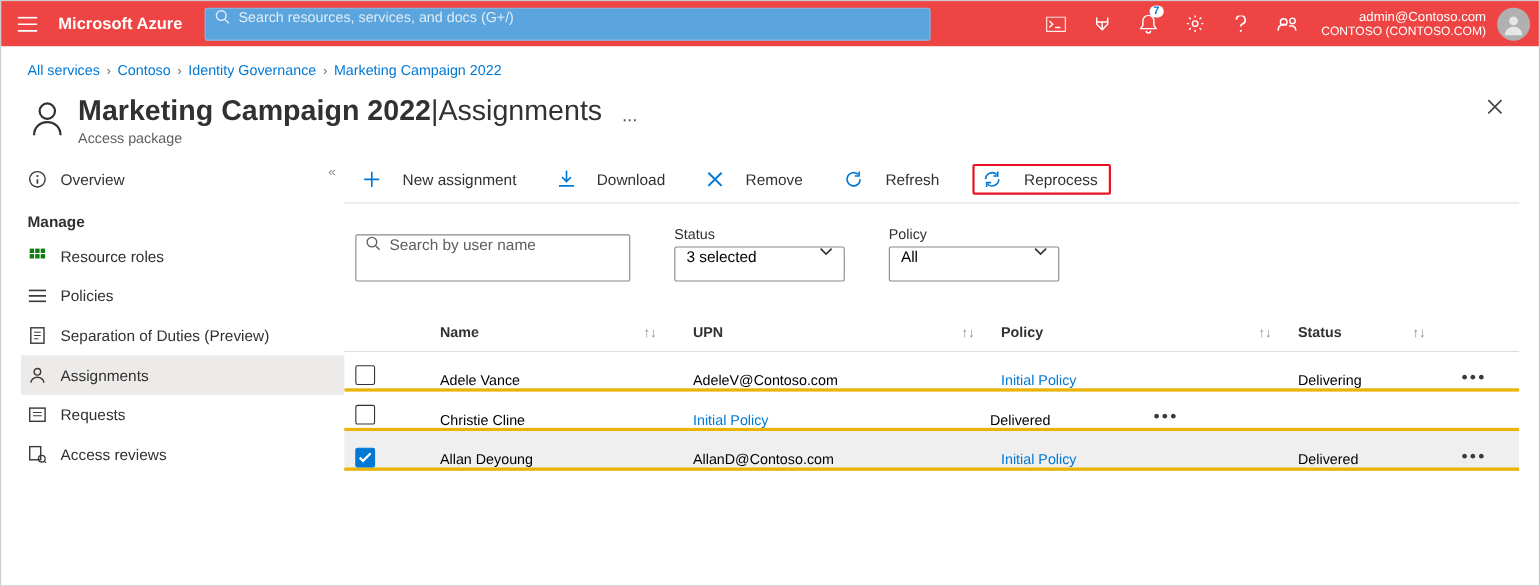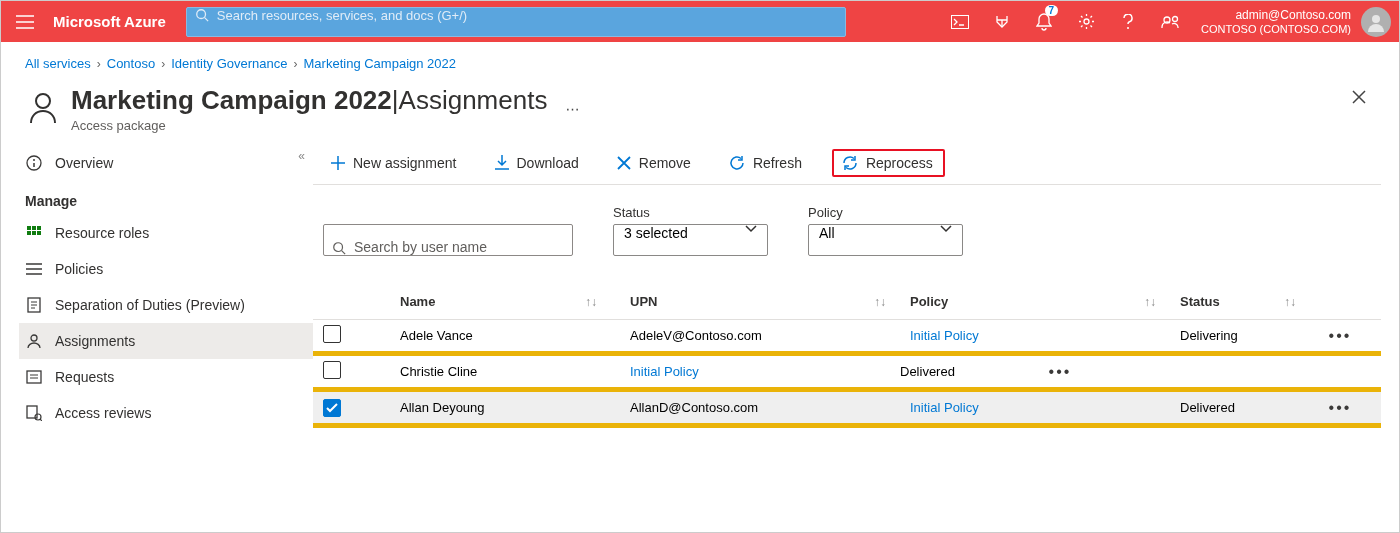--- a/index.html
+++ b/index.html
@@ -38,42 +38,42 @@
 .collapse-chevron { position: absolute; right: 8px; top: 8px; color: #888; font-size: 12px; cursor: pointer; }
 .side-item { display: flex; align-items: center; height: 36px; padding-left: 6px; font-size: 14px; color: #323130; cursor: pointer; gap: 12px; }
 .side-item.active { background: #edebe9; }
 .side-heading { font-size: 14px; font-weight: 600; color: #323130; padding: 12px 0 6px 6px; }
 .side-icon { width: 18px; height: 18px; display: flex; align-items: center; justify-content: center; color: #3b3a39; }
 .side-item.active .side-icon { color: #3b3a39; }
 
 
 .main { flex: 1; padding: 0 18px 0 0; }
 .toolbar { display: flex; align-items: center; height: 44px; gap: 22px; padding-left: 10px; border-bottom: 1px solid #e1dfdd;}
-.tb-btn { display: flex; align-items: center; gap: 8px; font-size: 14px; color: #323130; cursor: pointer; padding: 6px 8px; }
+.tb-btn { display: flex; align-items: center; gap: 21px; font-size: 14px; color: #323130; cursor: pointer; padding: 6px 8px; }
 .tb-btn svg, .tb-btn .ticon { color: #0078d4; }
 .tb-highlight { border: 2px solid #e81123; border-radius: 2px; padding: 4px 10px 4px 8px; }
 
 
 .filters { display: flex; gap: 40px; padding: 20px 0 0 10px; align-items: flex-end; }
 .filter-group { display: flex; flex-direction: column; gap: 4px; }
 .filter-label { font-size: 13px; color: #323130; }
-.search-input { width: 250px; height: 32px; border: 1px solid #8c8886; border-radius: 2px; display: flex; align-items: flex-end; padding: 0 8px; color: #605e5c; font-size: 14px; gap: 8px; }
+.search-input { width: 250px; height: 43px; border: 1px solid #8c8886; border-radius: 2px; display: flex; align-items: flex-start; padding: 0 8px; color: #605e5c; font-size: 14px; gap: 8px; }
 .dropdown { width: 155px; height: 32px; border: 1px solid #8a8886; border-radius: 2px; display: flex; align-items: flex-start; justify-content: space-between; padding: 0 10px; font-size: 14px; cursor: pointer; }
 
 
 .table { margin-top: 28px; }
 .thead { display: flex; align-items: center; height: 36px; padding-left: 10px; font-size: 13px; font-weight: 600; color: #323130; border-bottom: 1px solid #e1dfdd;}
 .col-check { width: 48px; }
 .col-name { width: 230px; display: flex; align-items: center; justify-content: space-between; padding-right: 33px; margin-left: 29px;}
 .col-upn  { width: 280px; display: flex; align-items: center; justify-content: space-between; padding-right: 24px;}
 .col-policy { width: 270px; display: flex; align-items: center; justify-content: space-between; padding-right: 24px;}
 .col-status { width: 140px; display: flex; align-items: center; justify-content: space-between; padding-right: 24px;}
 .col-actions { width: 40px; text-align: center; }
 .sort-icon { color: #888; font-size: 12px; }
-.trow { display: flex; align-items: center; height: 36px; padding-left: 10px; font-size: 13px; border-bottom: 5px solid #eab308; }
+.trow { display: flex; align-items: flex-end; height: 36px; padding-left: 10px; font-size: 13px; border-bottom: 3px solid #eab308; }
 .trow.selected { background: #efefef; }
 .checkbox { width: 18px; height: 18px; border: 1px solid #333; border-radius: 2px; display: inline-flex; align-items: center; justify-content: center; }
 .checkbox.checked { background: #0078d4; border-color: #0078d4; color: #fff; }
 .link { color: #0078d4; cursor: pointer; }
 .more { color: #3b3a39; font-size: 16px; letter-spacing: 2px; cursor: pointer; }
 
 svg { display: block; }
 </style>
 </head>
 <body>

